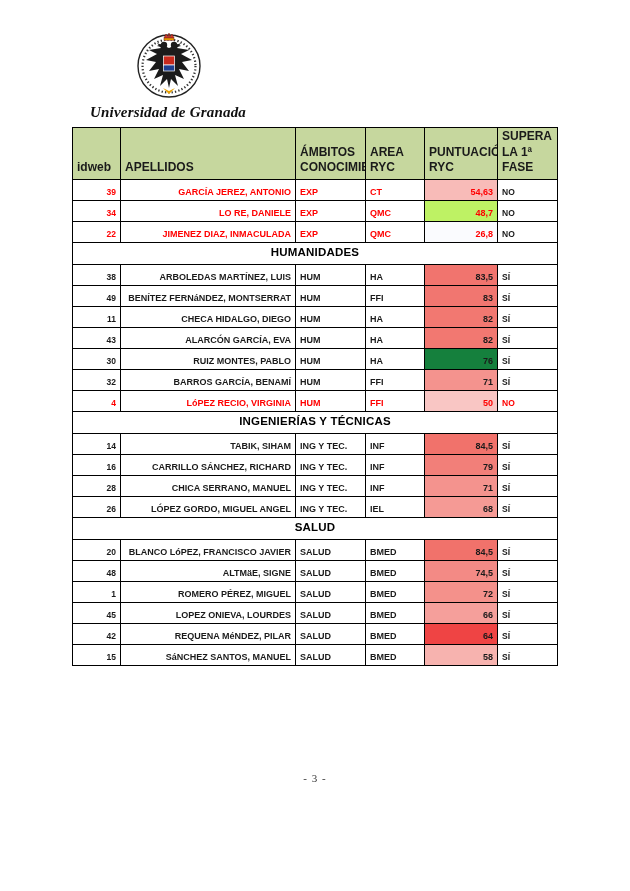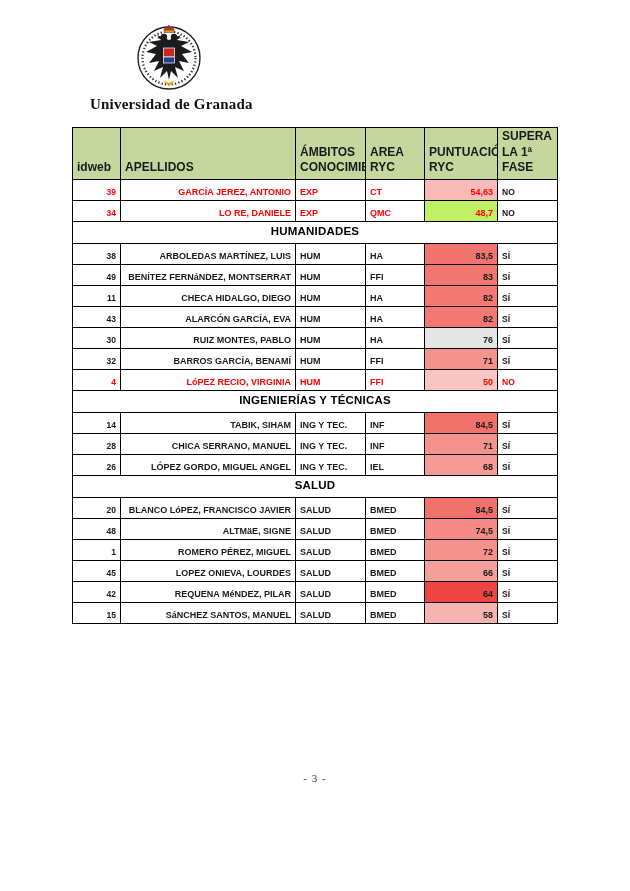--- a/index.html
+++ b/index.html
@@ -6,21 +6,21 @@
   html,body { background:#888; }
   .page {
     position:relative;
     width:630px; height:891px;
     margin:0 auto;
     background:#ffffff;
     font-family:"Liberation Sans", sans-serif;
     overflow:hidden;
   }
   
-  .brand { position:absolute; left:90px; top:18px; width:158px; }
+  .brand { position:absolute; left:90px; top:26px; width:158px;font-style:italic; }
   .brand .logo { display:block; margin:0 auto 4px auto; width:64px; height:74px; }
   .brand .uni-title {
     font-family:"Liberation Serif", serif;
     font-weight:bold; font-size:15px; color:#111;
     letter-spacing:0.2px; white-space:nowrap;
   }
   
   table.main-table {
     position:absolute; left:72px; top:127px;
     width:485px; border-collapse:collapse; table-layout:fixed;
@@ -116,20 +116,28 @@
           <td class="c-supera">NO</td>
         </tr>
         <tr class="data-row">
           <td class="c-id" style="color: rgb(255, 0, 0); margin-top: 6px;">34</td>
           <td class="c-name" style="color: rgb(255, 0, 0);">LO RE, DANIELE</td>
           <td class="c-ambito" style="color: rgb(255, 0, 0);">EXP</td>
           <td class="c-area" style="color: rgb(255, 0, 0);">QMC</td>
           <td class="c-score" style="background-color: #bef264; color: rgb(255, 0, 0);">48,7</td>
           <td class="c-supera">NO</td>
         </tr>
+        <tr class="data-row">
+          <td class="c-id" style="color: rgb(255, 0, 0);">22</td>
+          <td class="c-name" style="color: rgb(255, 0, 0);">JIMENEZ DIAZ, INMACULADA</td>
+          <td class="c-ambito" style="color: rgb(255, 0, 0);">EXP</td>
+          <td class="c-area" style="color: rgb(255, 0, 0);">QMC</td>
+          <td class="c-score" style="background-color: rgb(250, 251, 254); color: rgb(255, 0, 0);">26,8</td>
+          <td class="c-supera">NO</td>
+        </tr>
         <tr class="section-row">
           <td colspan="6">HUMANIDADES</td>
         </tr>
         <tr class="data-row">
           <td class="c-id">38</td>
           <td class="c-name">ARBOLEDAS MARTÍNEZ, LUIS</td>
           <td class="c-ambito">HUM</td>
           <td class="c-area">HA</td>
           <td class="c-score" style="background-color: rgb(241, 116, 110);">83,5</td>
           <td class="c-supera">SÍ</td>
@@ -156,21 +164,21 @@
           <td class="c-ambito">HUM</td>
           <td class="c-area">HA</td>
           <td class="c-score" style="background-color: rgb(242, 120, 113);">82</td>
           <td class="c-supera">SÍ</td>
         </tr>
         <tr class="data-row">
           <td class="c-id">30</td>
           <td class="c-name">RUIZ MONTES, PABLO</td>
           <td class="c-ambito">HUM</td>
           <td class="c-area">HA</td>
-          <td class="c-score" style="background-color: #e5e5e5;">76</td>
+          <td class="c-score" style="background-color: #15803d;">76</td>
           <td class="c-supera">SÍ</td>
         </tr>
         <tr class="data-row">
           <td class="c-id">32</td>
           <td class="c-name">BARROS GARCÍA, BENAMÍ</td>
           <td class="c-ambito">HUM</td>
           <td class="c-area">FFI</td>
           <td class="c-score" style="background-color: rgb(244, 147, 142);">71</td>
           <td class="c-supera">SÍ</td>
         </tr>
@@ -187,20 +195,28 @@
         </tr>
         <tr class="data-row">
           <td class="c-id">14</td>
           <td class="c-name">TABIK, SIHAM</td>
           <td class="c-ambito">ING Y TEC.</td>
           <td class="c-area">INF</td>
           <td class="c-score" style="background-color: rgb(241, 114, 107);">84,5</td>
           <td class="c-supera">SÍ</td>
         </tr>
         <tr class="data-row">
+          <td class="c-id">16</td>
+          <td class="c-name">CARRILLO SÁNCHEZ, RICHARD</td>
+          <td class="c-ambito">ING Y TEC.</td>
+          <td class="c-area">INF</td>
+          <td class="c-score" style="background-color: rgb(242, 127, 121);">79</td>
+          <td class="c-supera">SÍ</td>
+        </tr>
+        <tr class="data-row">
           <td class="c-id">28</td>
           <td class="c-name">CHICA SERRANO, MANUEL</td>
           <td class="c-ambito">ING Y TEC.</td>
           <td class="c-area">INF</td>
           <td class="c-score" style="background-color: rgb(244, 147, 142);">71</td>
           <td class="c-supera">SÍ</td>
         </tr>
         <tr class="data-row">
           <td class="c-id">26</td>
           <td class="c-name">LÓPEZ GORDO, MIGUEL ANGEL</td>

